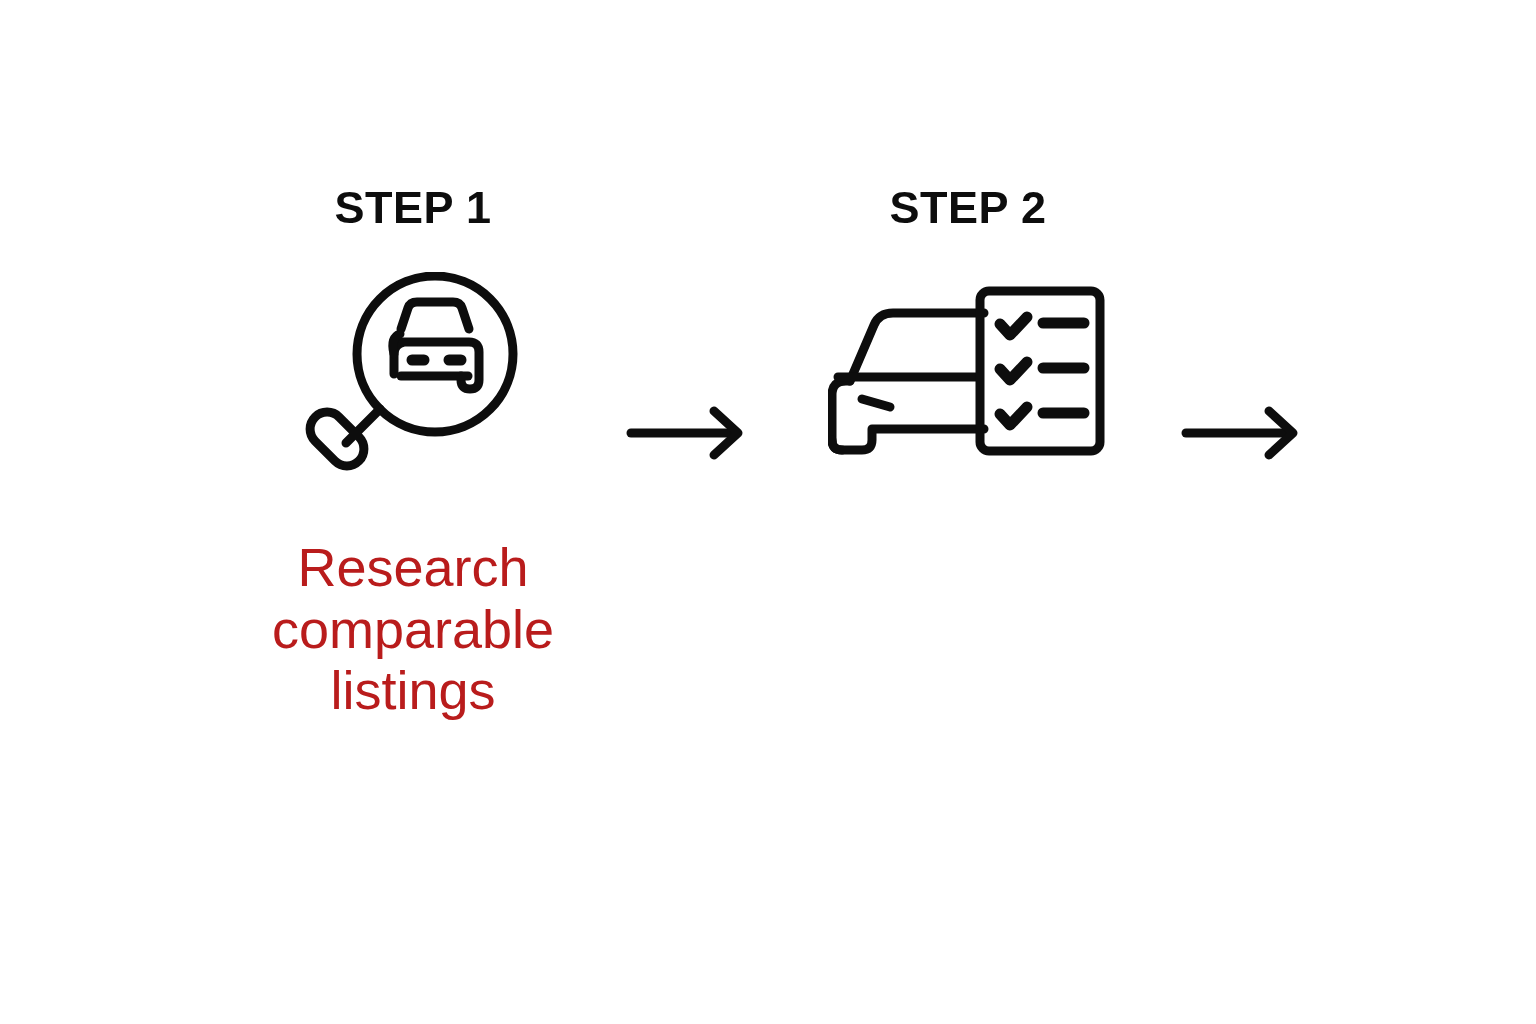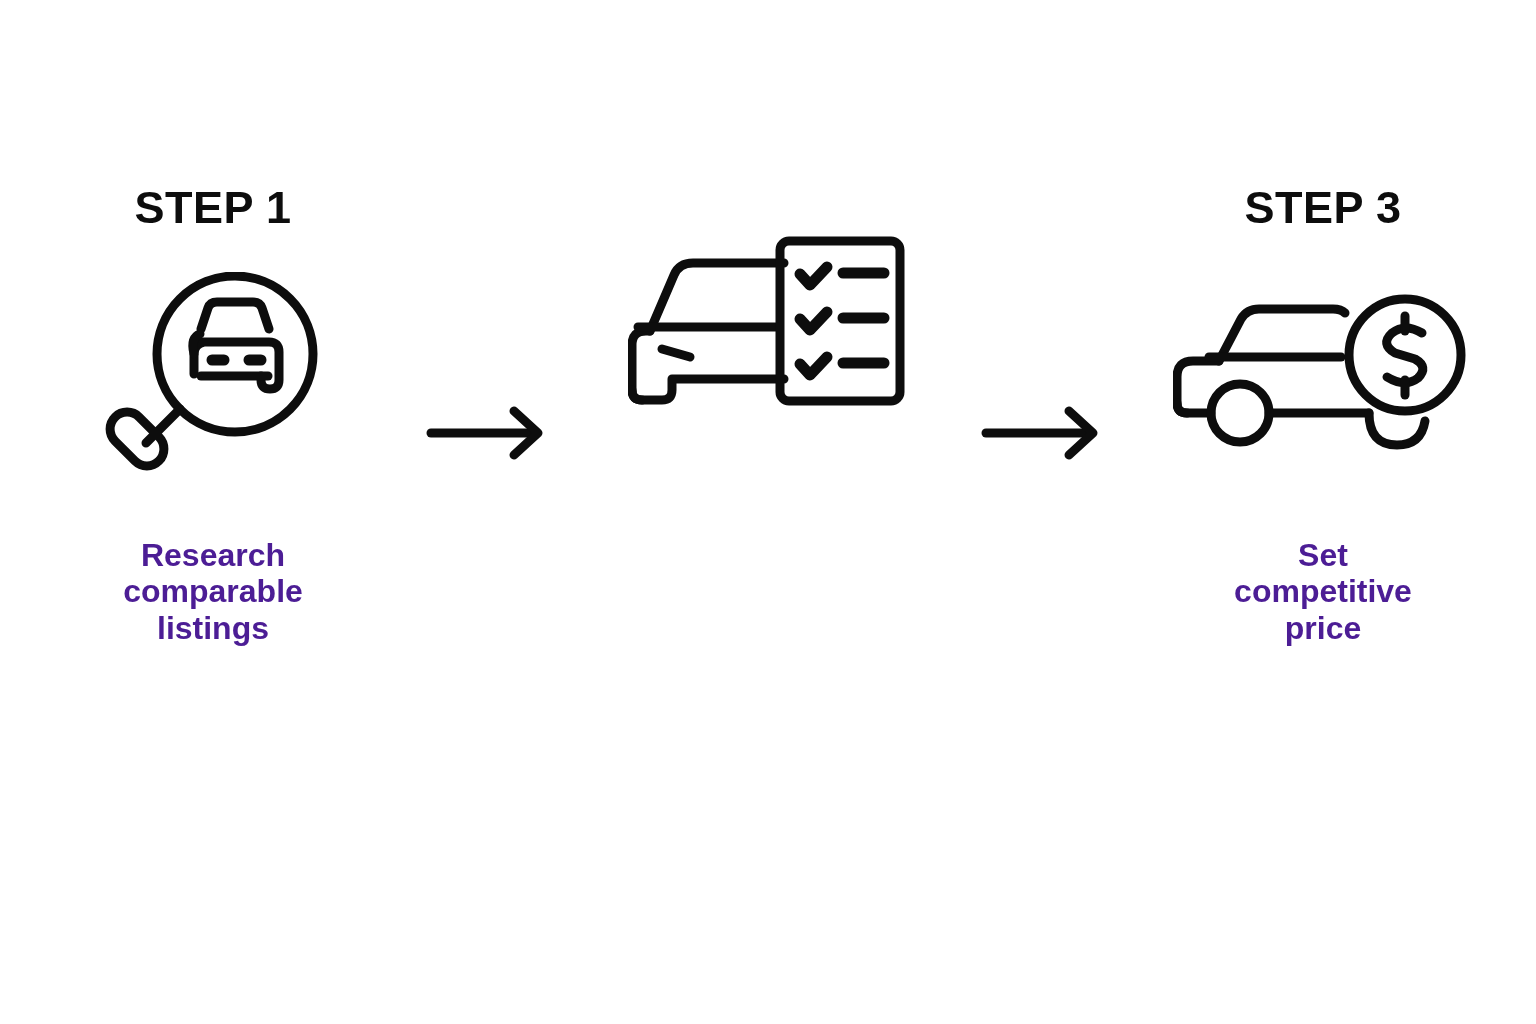--- a/index.html
+++ b/index.html
@@ -54,25 +54,25 @@
   .step-icon {
     margin-top: 42px;
     height: 200px;
     display: flex;
     align-items: center;
     justify-content: center;
   }
 
   .step-caption {
     margin-top: 60px;
-    font-size: 32px;
-    font-weight: bold;
+    font-size: 54px;
+    font-weight: normal;
     line-height: 1.14;
     text-align: center;
-    color: #4c1d95;
+    color: #b91c1c;
     white-space: pre-line;
   }
 
   .arrow-cell {
     width: 155px;
     display: flex;
     align-items: flex-start;
     justify-content: center;
     padding-top: 218px;
     box-sizing: border-box;
@@ -115,20 +115,21 @@
     </div>
 
     <div class="arrow-cell">
       <svg width="130" height="60" viewBox="0 0 130 60" fill="none" stroke="#0d0d0d" stroke-width="9" stroke-linecap="round" stroke-linejoin="round">
         <line x1="5" y1="30" x2="110" y2="30"></line>
         <polyline points="88,8 112,30 88,52"></polyline>
       </svg>
     </div>
 
     <div class="step">
+      <div class="step-heading">STEP 2</div>
       <div class="step-icon">
         <svg width="280" height="200" viewBox="0 0 280 200" fill="none" stroke="#0d0d0d" stroke-width="9" stroke-linecap="round" stroke-linejoin="round">
 
           <path d="M14 173 L14 173 Q4 173 4 163 L4 118 Q4 104 18 104 L22 104"></path>
           <path d="M22 104 L46 48 Q51 36 65 36 L156 36"></path>
           <path d="M4 163 Q4 173 14 173 L34 173 Q44 173 44 163 L44 152 L156 152"></path>
 
           <line x1="10" y1="100" x2="148" y2="100"></line>
 
           <line x1="34" y1="122" x2="62" y2="130"></line>
@@ -147,42 +148,15 @@
       </div>
     </div>
 
     <div class="arrow-cell">
       <svg width="130" height="60" viewBox="0 0 130 60" fill="none" stroke="#0d0d0d" stroke-width="9" stroke-linecap="round" stroke-linejoin="round">
         <line x1="5" y1="30" x2="110" y2="30"></line>
         <polyline points="88,8 112,30 88,52"></polyline>
       </svg>
     </div>
 
-    <div class="step">
-      <div class="step-heading">STEP 3</div>
-      <div class="step-icon">
-        <svg width="300" height="180" viewBox="0 0 300 180" fill="none" stroke="#0d0d0d" stroke-width="9" stroke-linecap="round" stroke-linejoin="round">
-
-          <path d="M14 126 Q4 126 4 116 L4 90 Q4 74 20 74 L46 74"></path>
-          <path d="M46 74 L68 32 Q74 22 86 22 L160 22 Q168 22 172 26"></path>
-
-          <line x1="36" y1="70" x2="168" y2="70"></line>
-
-          <path d="M4 116 Q4 126 14 126 L38 126"></path>
-          <line x1="96" y1="126" x2="196" y2="126"></line>
-
-          <circle cx="67" cy="126" r="29"></circle>
-
-          <path d="M196 126 Q196 158 224 158 Q248 158 252 134"></path>
-
-          <circle cx="232" cy="68" r="56"></circle>
-          <path d="M249 46 Q232 36 219 46 Q207 57 222 66 L242 72 Q256 80 245 91 Q232 101 214 90"></path>
-          <line x1="232" y1="29" x2="232" y2="44"></line>
-          <line x1="232" y1="93" x2="232" y2="108"></line>
-        </svg>
-      </div>
-      <div class="step-caption">Set
-competitive
-price</div>
-    </div>
 
   </div>
 </div>
 
 </body></html>

